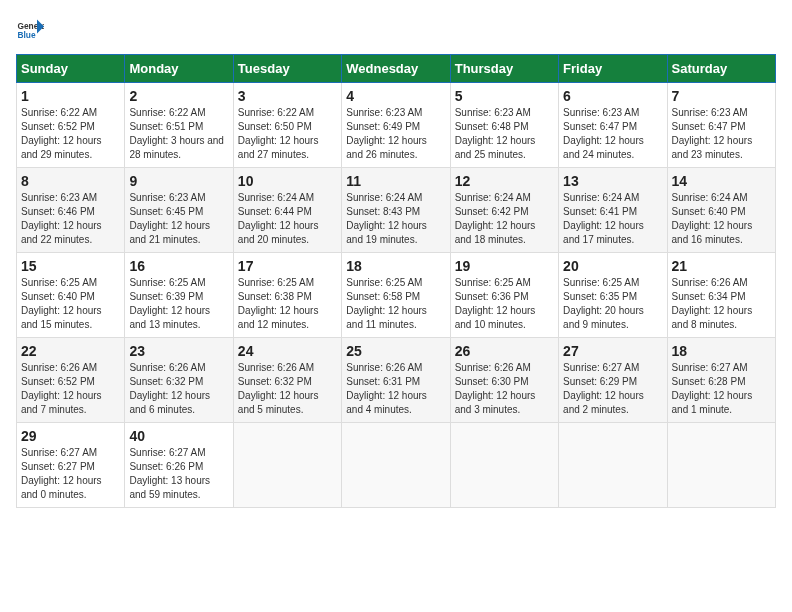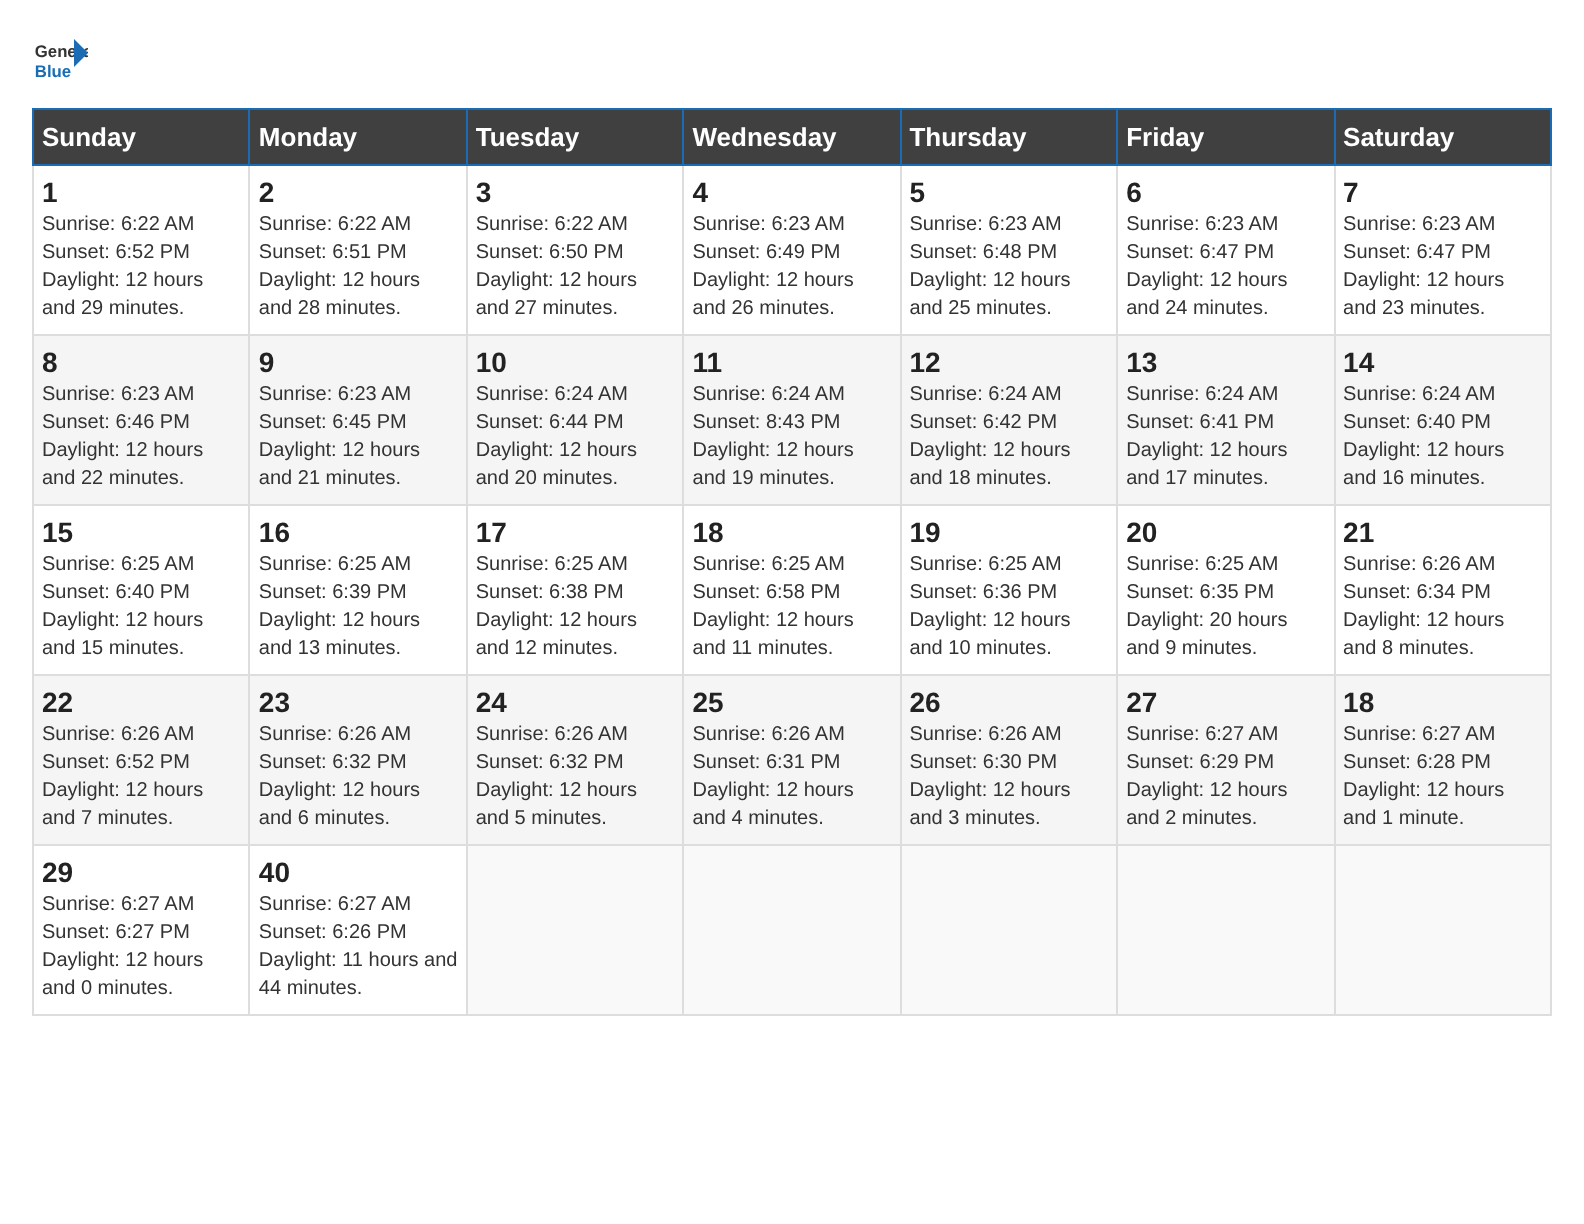--- a/index.html
+++ b/index.html
@@ -36,21 +36,21 @@
     .location {
       font-size: 14px;
       color: #555;
     }
     table {
       width: 100%;
       border-collapse: collapse;
       font-size: 11px;
     }
     thead tr {
-      background-color: #404040;
+      background-color: #15803d;
       color: #fff;
     }
     thead th {
       padding: 6px 4px;
       text-align: left;
       font-size: 13px;
       font-weight: bold;
       border: 1px solid #1a6db5;
     }
     tbody tr {
@@ -125,21 +125,21 @@
             <span>Sunrise: 6:22 AM</span><br>
             <span>Sunset: 6:52 PM</span><br>
             <span>Daylight: 12 hours and 29 minutes.</span>
           </div>
         </td>
         <td>
           <span class="day-num">2</span>
           <div class="day-info">
             <span>Sunrise: 6:22 AM</span><br>
             <span>Sunset: 6:51 PM</span><br>
-            <span>Daylight: 12 hours and 28 minutes.</span>
+            <span>Daylight: 3 hours and 28 minutes.</span>
           </div>
         </td>
         <td>
           <span class="day-num">3</span>
           <div class="day-info">
             <span>Sunrise: 6:22 AM</span><br>
             <span>Sunset: 6:50 PM</span><br>
             <span>Daylight: 12 hours and 27 minutes.</span>
           </div>
         </td>
@@ -357,21 +357,21 @@
             <span>Sunrise: 6:27 AM</span><br>
             <span>Sunset: 6:27 PM</span><br>
             <span>Daylight: 12 hours and 0 minutes.</span>
           </div>
         </td>
         <td>
           <span class="day-num">40</span>
           <div class="day-info">
             <span>Sunrise: 6:27 AM</span><br>
             <span>Sunset: 6:26 PM</span><br>
-            <span>Daylight: 11 hours and 44 minutes.</span>
+            <span>Daylight: 13 hours and 59 minutes.</span>
           </div>
         </td>
         <td class="empty"></td>
         <td class="empty"></td>
         <td class="empty"></td>
         <td class="empty"></td>
         <td class="empty"></td>
       </tr>
     </tbody>
 </table>

